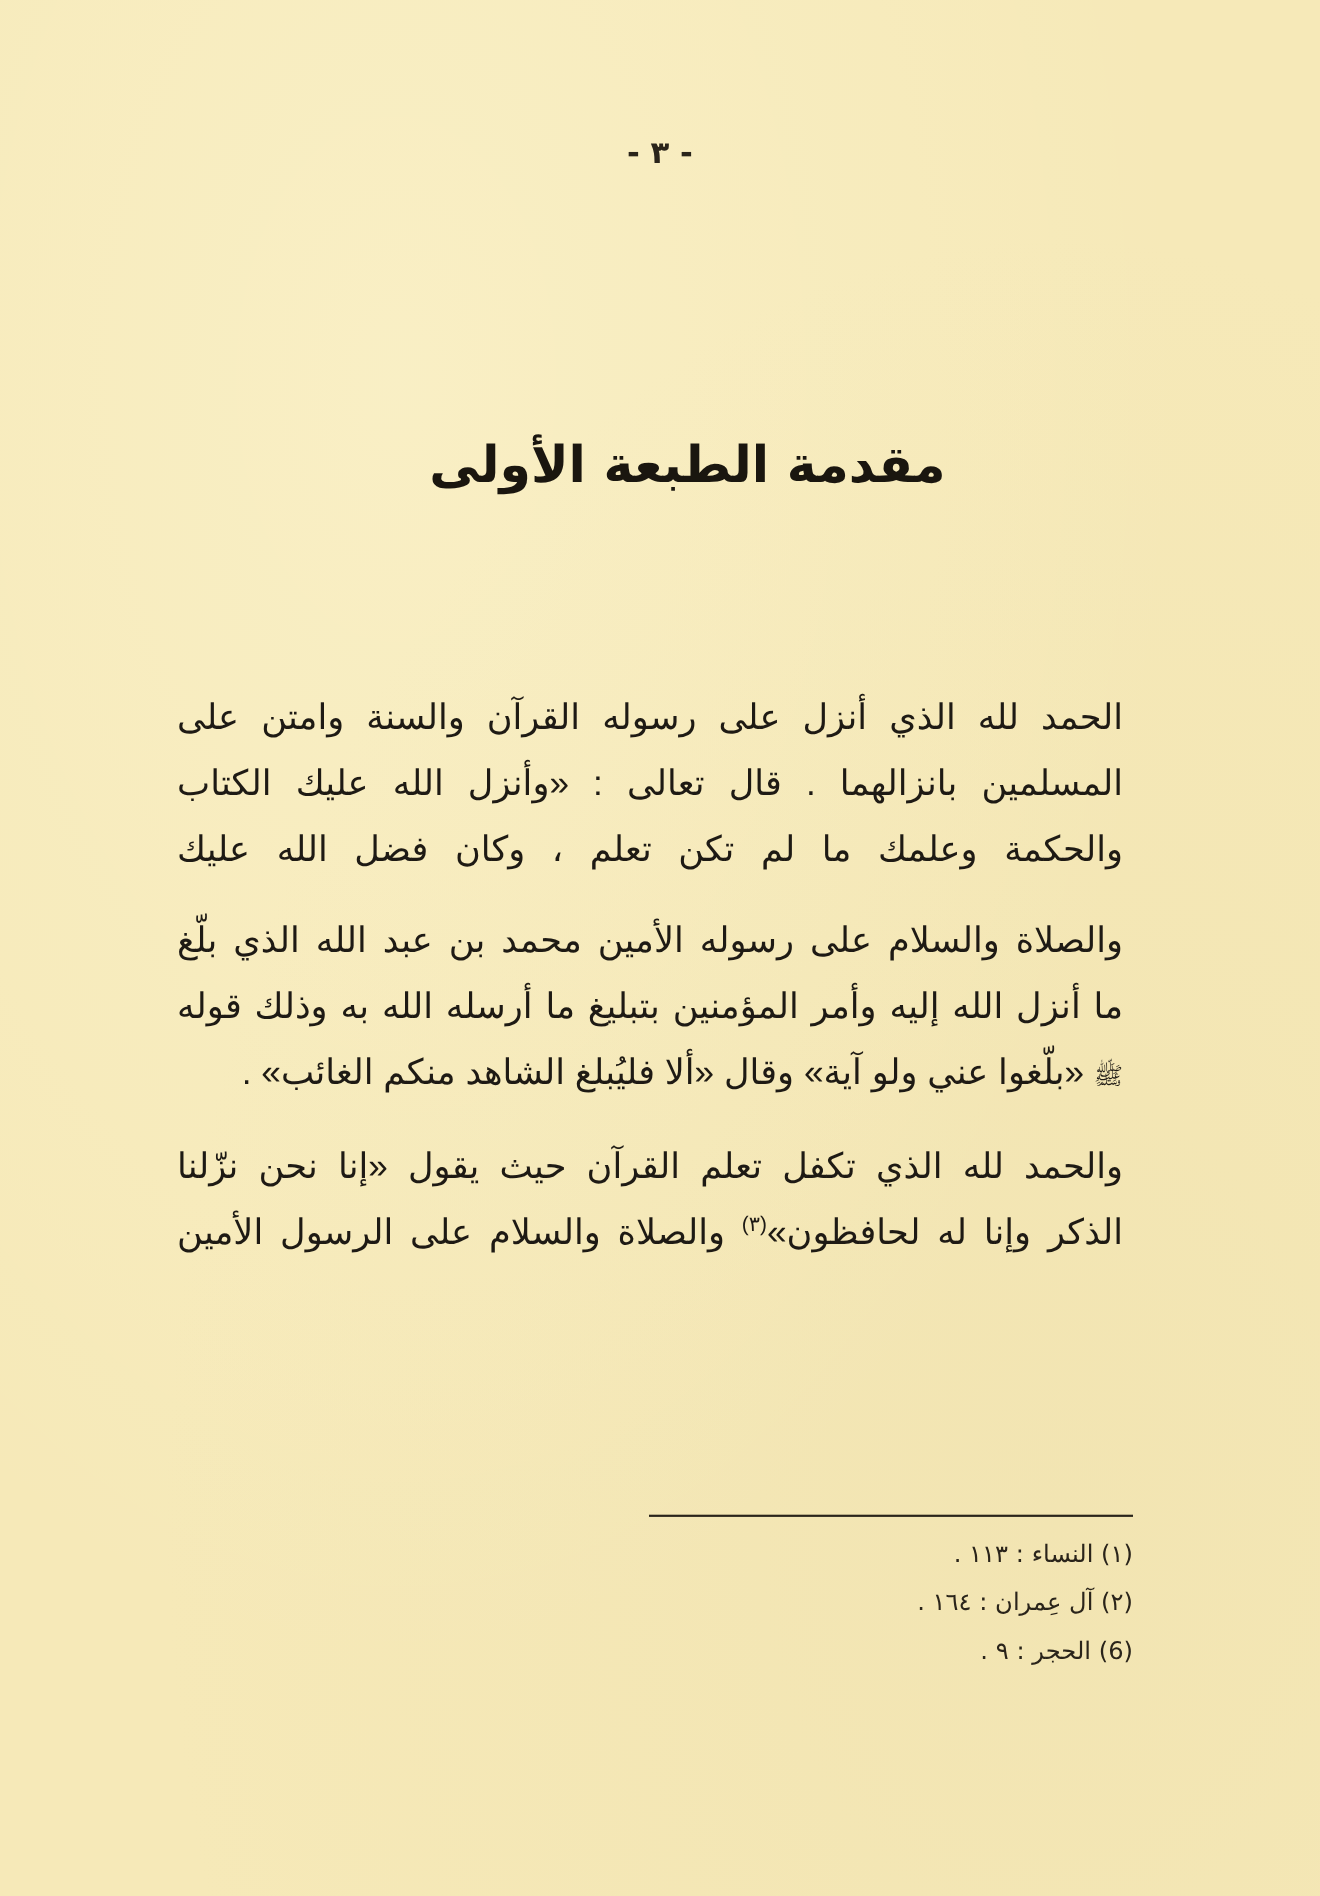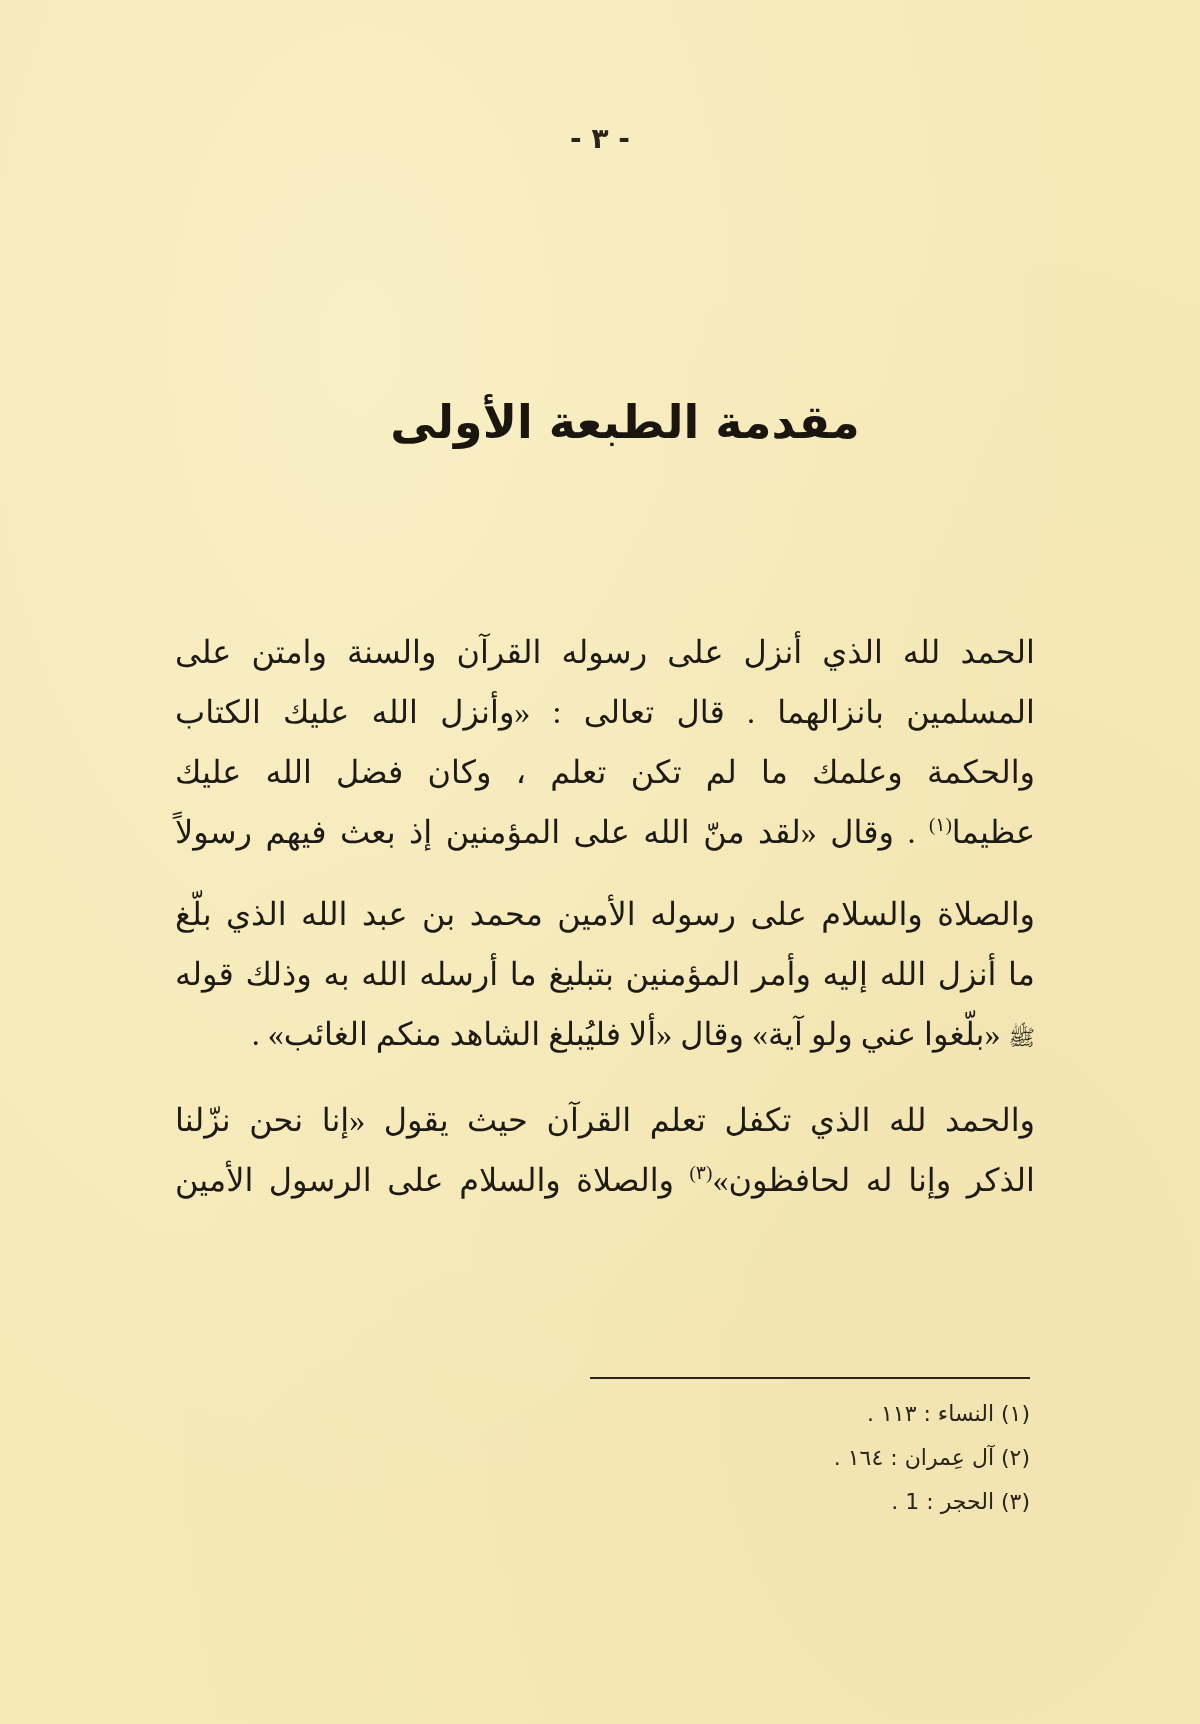--- a/index.html
+++ b/index.html
@@ -22,24 +22,24 @@
     position: absolute; top: 122px; left: 0; width: 1200px;
     text-align: center; font-size: 28px; font-weight: bold;
     direction: rtl; color: #2a241a;
   }
   .chapter-title {
     position: absolute; top: 395px; left: 0; width: 1200px;
     text-align: center; font-size: 46px; font-weight: bold;
     direction: rtl; color: #1a160f; padding-left: 25px;
   }
   .body-text {
-    position: absolute; left: 175px; width: 860px; top: 622px;
+    position: absolute; left: 161px; width: 860px; top: 622px;
     direction: rtl; text-align: justify;
     font-size: 32px; line-height: 60px;
-    font-family: Liberation Serif, serif;
+    font-family: Liberation Sans, sans-serif;
   }
   .para { margin: 0 0 22px 0; }
   .para .line { display: block; text-align-last: justify; white-space: nowrap; }
   .para .line.last { text-align-last: right; }
   sup.ref { font-size: 19px; vertical-align: super; line-height: 0; }
   .honorific { font-size: 22px; }
   .footnote-rule {
     position: absolute; top: 1377px; left: 590px; width: 440px; height: 2px;
     background: #2a241a;
   }
@@ -57,36 +57,35 @@
   <div class="page-number">- ٣ -</div>
 
   <div class="chapter-title">مقدمة الطبعة الأولى</div>
 
   <div class="body-text">
 
     <p class="para">
       <span class="line">الحمد لله الذي أنزل على رسوله القرآن والسنة وامتن على</span>
       <span class="line">المسلمين بانزالهما . قال تعالى : «وأنزل الله عليك الكتاب</span>
       <span class="line">والحكمة وعلمك ما لم تكن تعلم ، وكان فضل الله عليك</span>
-      <span class="line"><span>عظيما</span><sup class="ref">(١)</sup><span> . وقال «لقد منّ الله على المؤمنين إذ بعث فيهم رسولاً</span></span>
     </p>
 
     <p class="para">
       <span class="line">والصلاة والسلام على رسوله الأمين محمد بن عبد الله الذي بلّغ</span>
       <span class="line">ما أنزل الله إليه وأمر المؤمنين بتبليغ ما أرسله الله به وذلك قوله</span>
       <span class="line last"><span class="honorific">ﷺ</span><span> «بلّغوا عني ولو آية» وقال «ألا فليُبلغ الشاهد منكم الغائب» .</span></span>
     </p>
 
     <p class="para">
       <span class="line">والحمد لله الذي تكفل تعلم القرآن حيث يقول «إنا نحن نزّلنا</span>
       <span class="line"><span>الذكر وإنا له لحافظون»</span><sup class="ref">(٣)</sup><span>   والصلاة والسلام على الرسول الأمين</span></span>
     </p>
   </div>
 
   <div class="footnote-rule"></div>
 
   <div class="footnotes">
     <span class="footnote">(١) النساء : ١١٣ .</span>
     <span class="footnote">(٢) آل عِمران : ١٦٤ .</span>
-    <span class="footnote">(٣) الحجر : 1 .</span>
+    <span class="footnote">(6) الحجر : ٩ .</span>
   </div>
 
 </div>
 
 </body></html>

